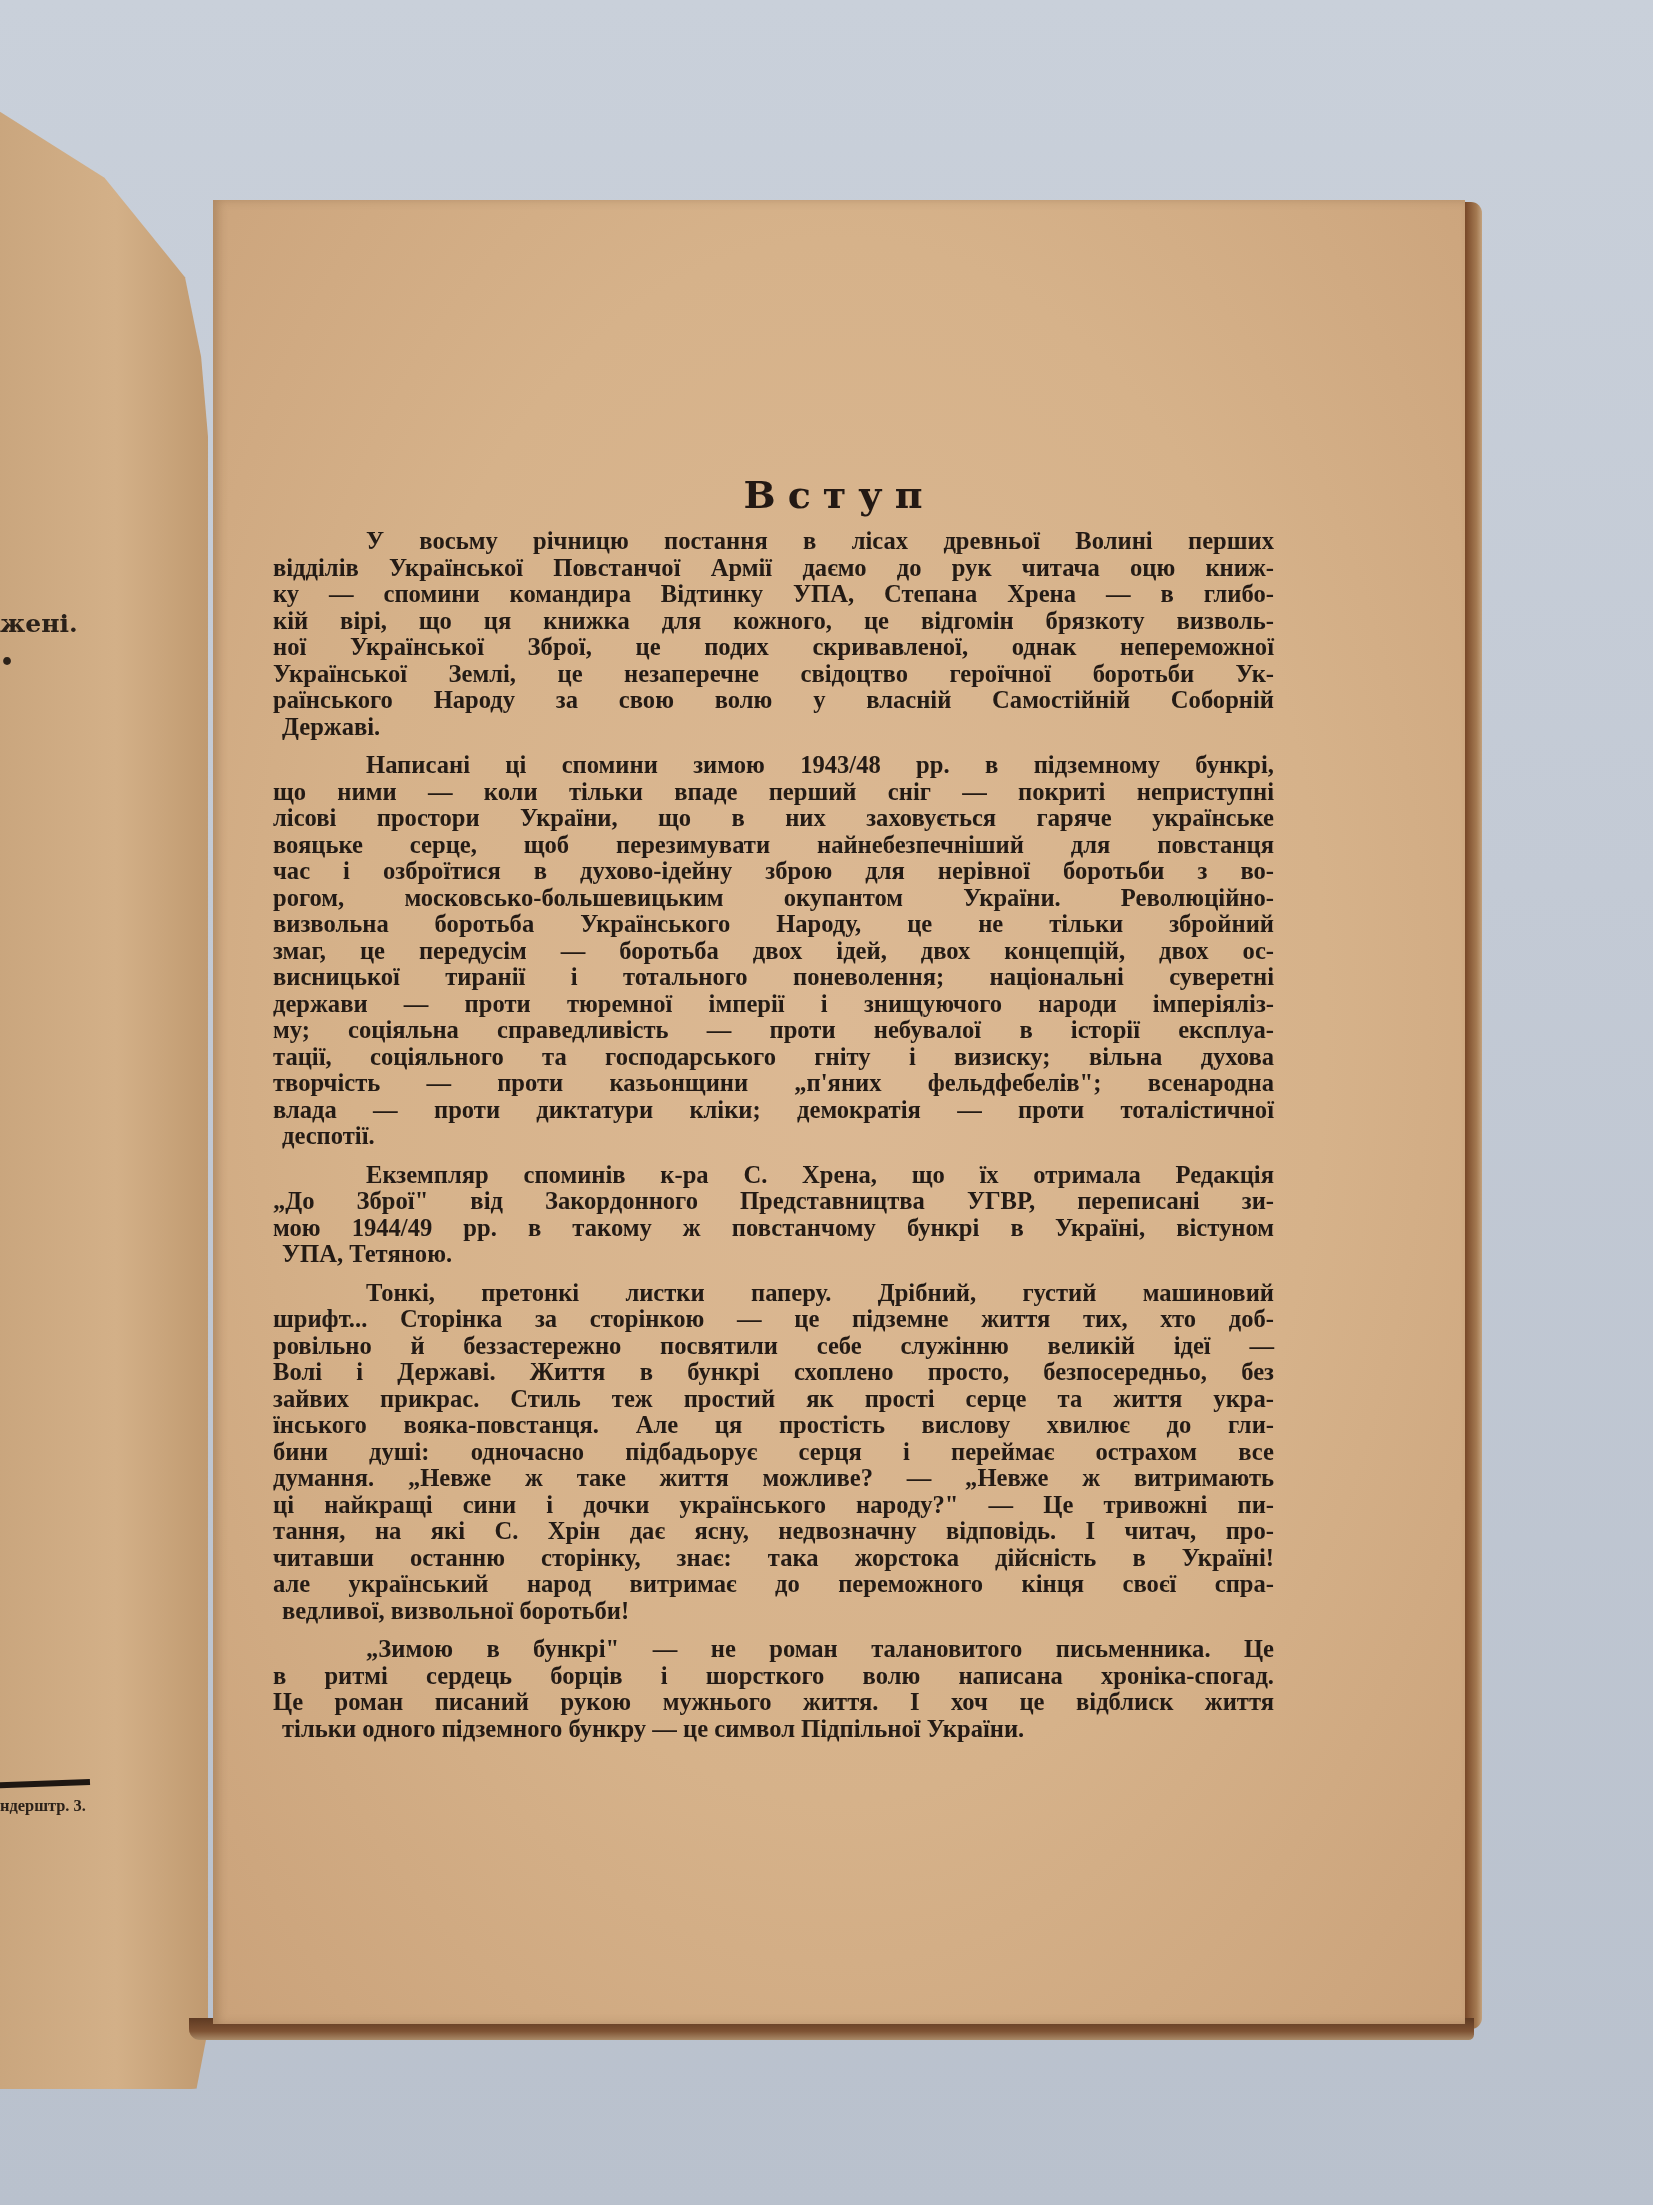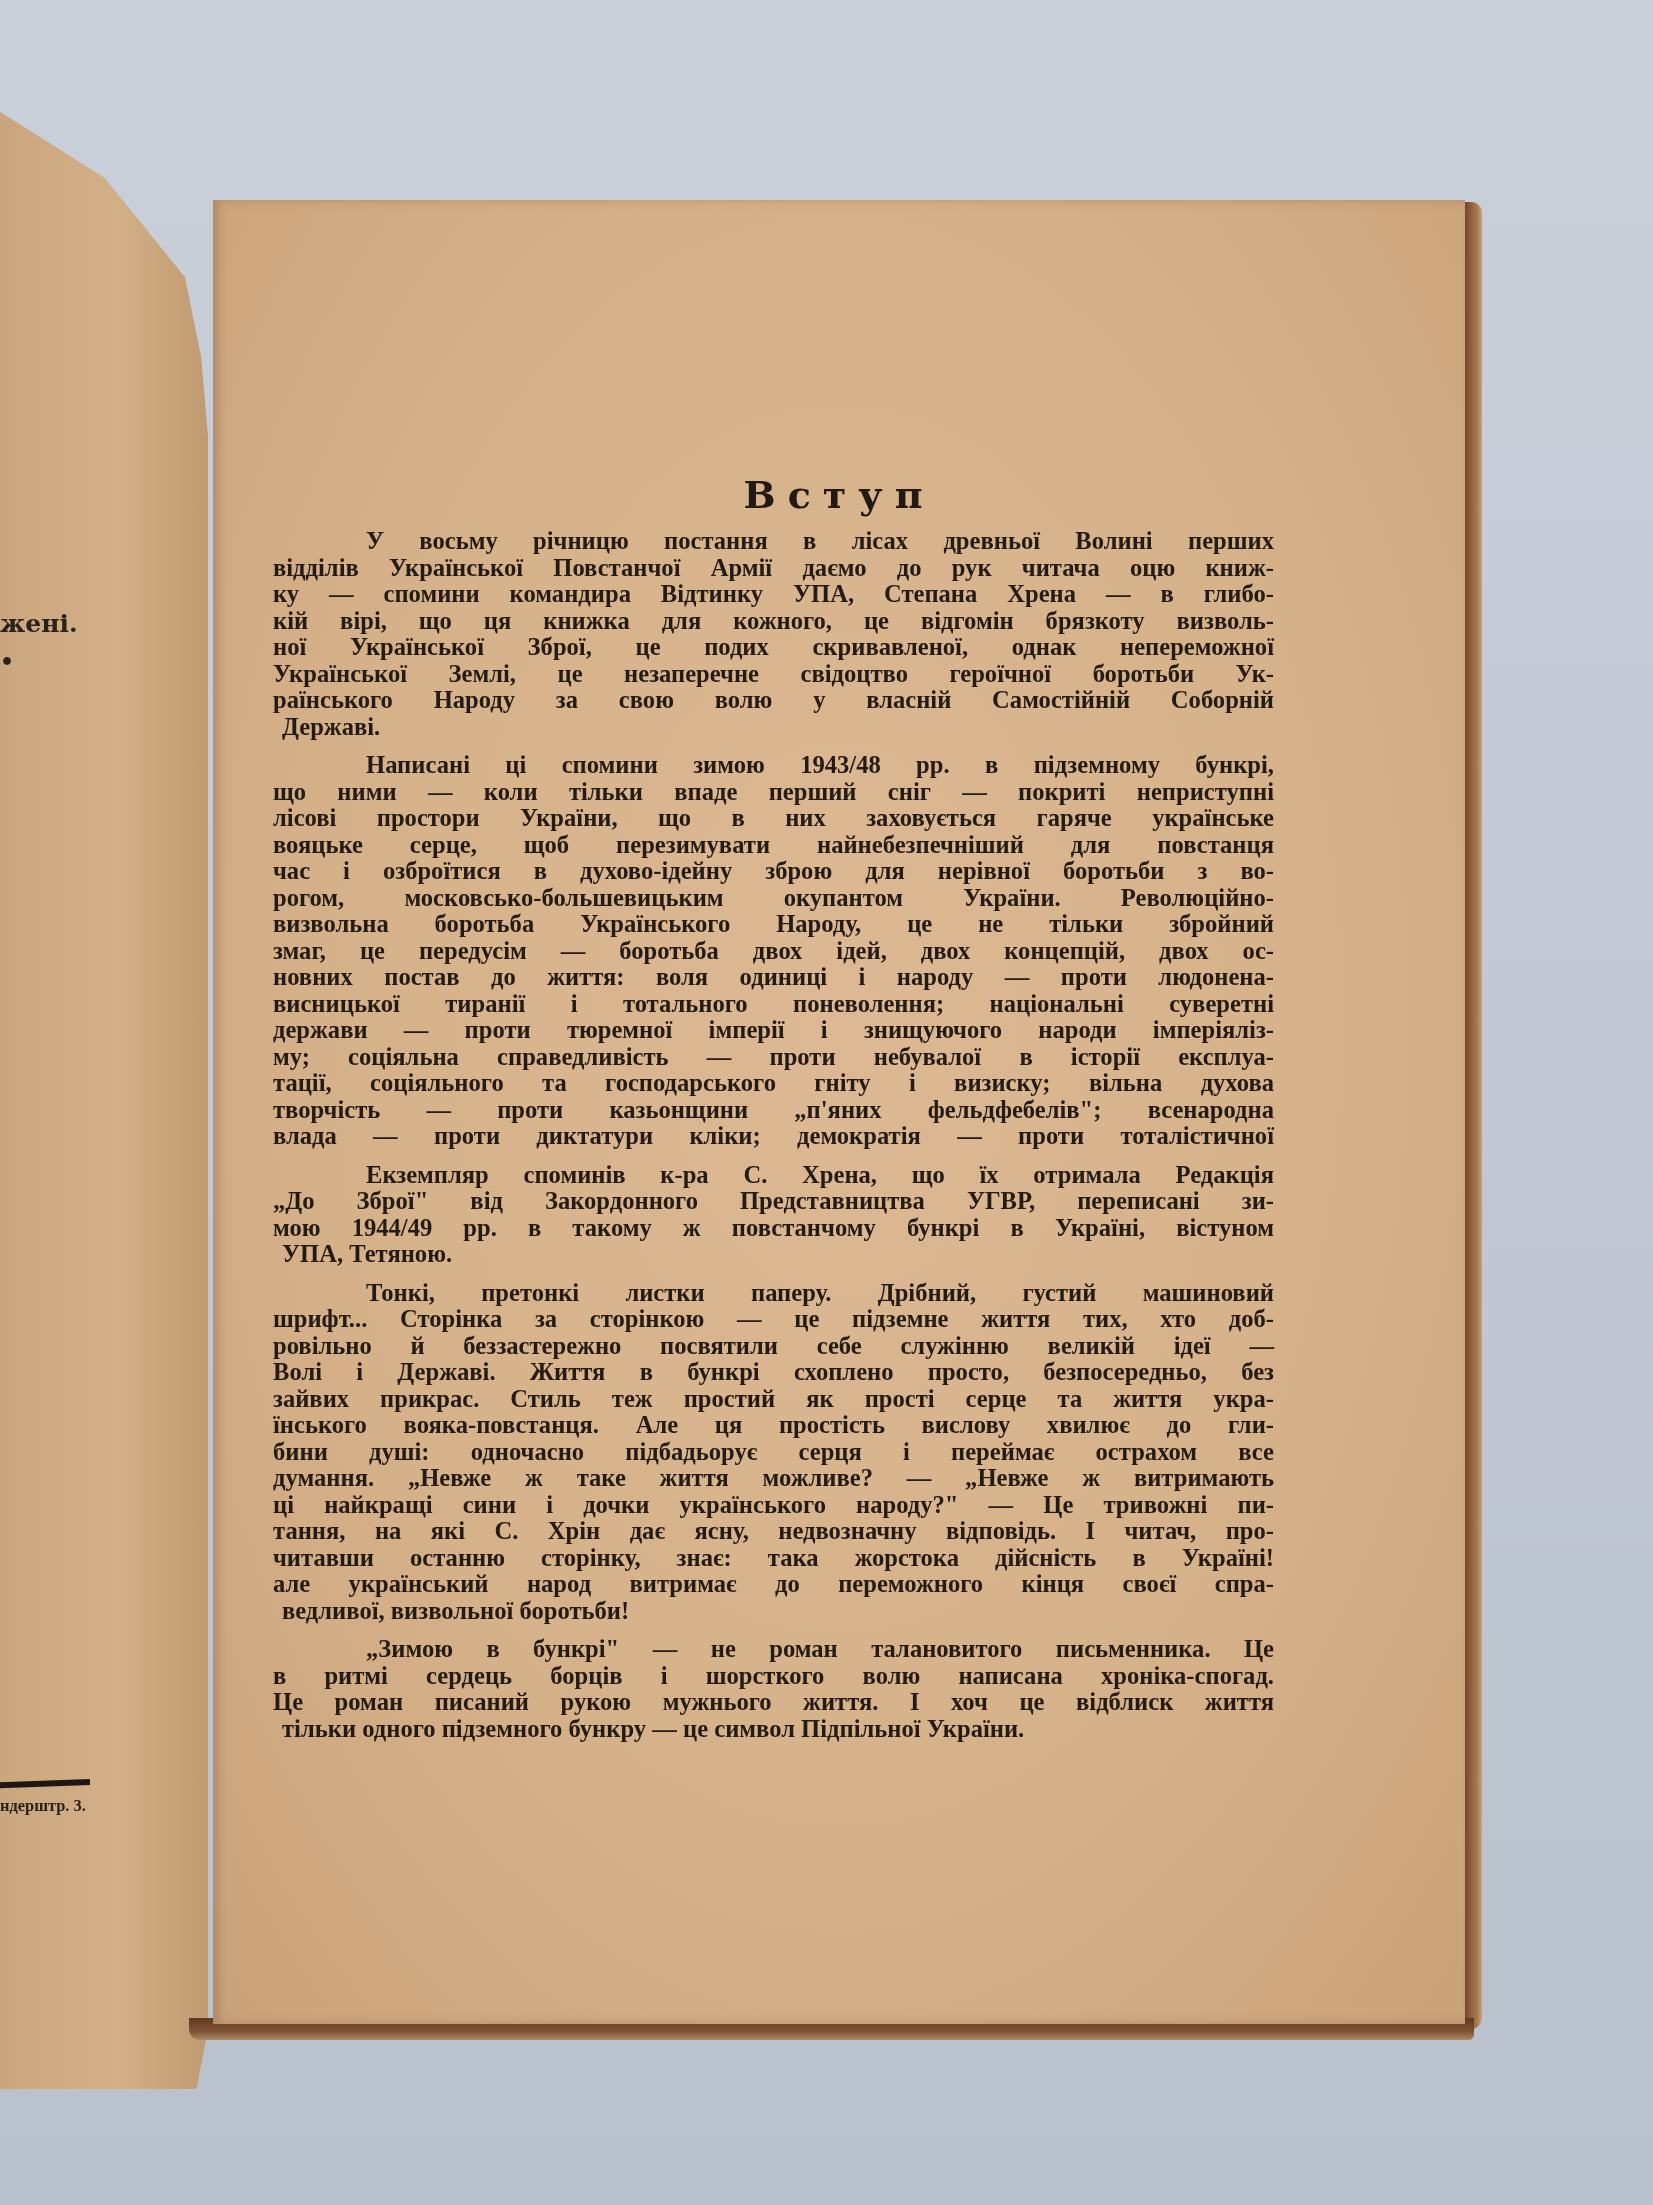--- a/index.html
+++ b/index.html
@@ -82,27 +82,27 @@
     </div>
     <div class="para">
       <span class="line indent">Написані ці спомини зимою 1943/48 рр. в підземному бункрі,</span>
       <span class="line">що ними — коли тільки впаде перший сніг — покриті неприступні</span>
       <span class="line">лісові простори України, що в них заховується гаряче українське</span>
       <span class="line">вояцьке серце, щоб перезимувати найнебезпечніший для повстанця</span>
       <span class="line">час і озброїтися в духово-ідейну зброю для нерівної боротьби з во-</span>
       <span class="line">рогом, московсько-большевицьким окупантом України. Революційно-</span>
       <span class="line">визвольна боротьба Українського Народу, це не тільки збройний</span>
       <span class="line">змаг, це передусім — боротьба двох ідей, двох концепцій, двох ос-</span>
-      <span class="line">новних постав до життя: воля одиниці і народу — проти людонена-</span>
       <span class="line">висницької тиранії і тотального поневолення; національні суверетні</span>
       <span class="line">держави — проти тюремної імперії і знищуючого народи імперіялiз-</span>
       <span class="line">му; соціяльна справедливість — проти небувалої в історії експлуа-</span>
       <span class="line">тації, соціяльного та господарського гніту і визиску; вільна духова</span>
       <span class="line">творчість — проти казьонщини „п'яних фельдфебелів"; всенародна</span>
       <span class="line">влада — проти диктатури кліки; демократія — проти тоталістичної</span>
+      <span class="line last">деспотії.</span>
     </div>
     <div class="para">
       <span class="line indent">Екземпляр споминів к-ра С. Хрена, що їх отримала Редакція</span>
       <span class="line">„До Зброї" від Закордонного Представництва УГВР, переписані зи-</span>
       <span class="line">мою 1944/49 рр. в такому ж повстанчому бункрі в Україні, вістуном</span>
       <span class="line last">УПА, Тетяною.</span>
     </div>
     <div class="para">
       <span class="line indent">Тонкі, претонкі листки паперу. Дрібний, густий машиновий</span>
       <span class="line">шрифт... Сторінка за сторінкою — це підземне життя тих, хто доб-</span>

